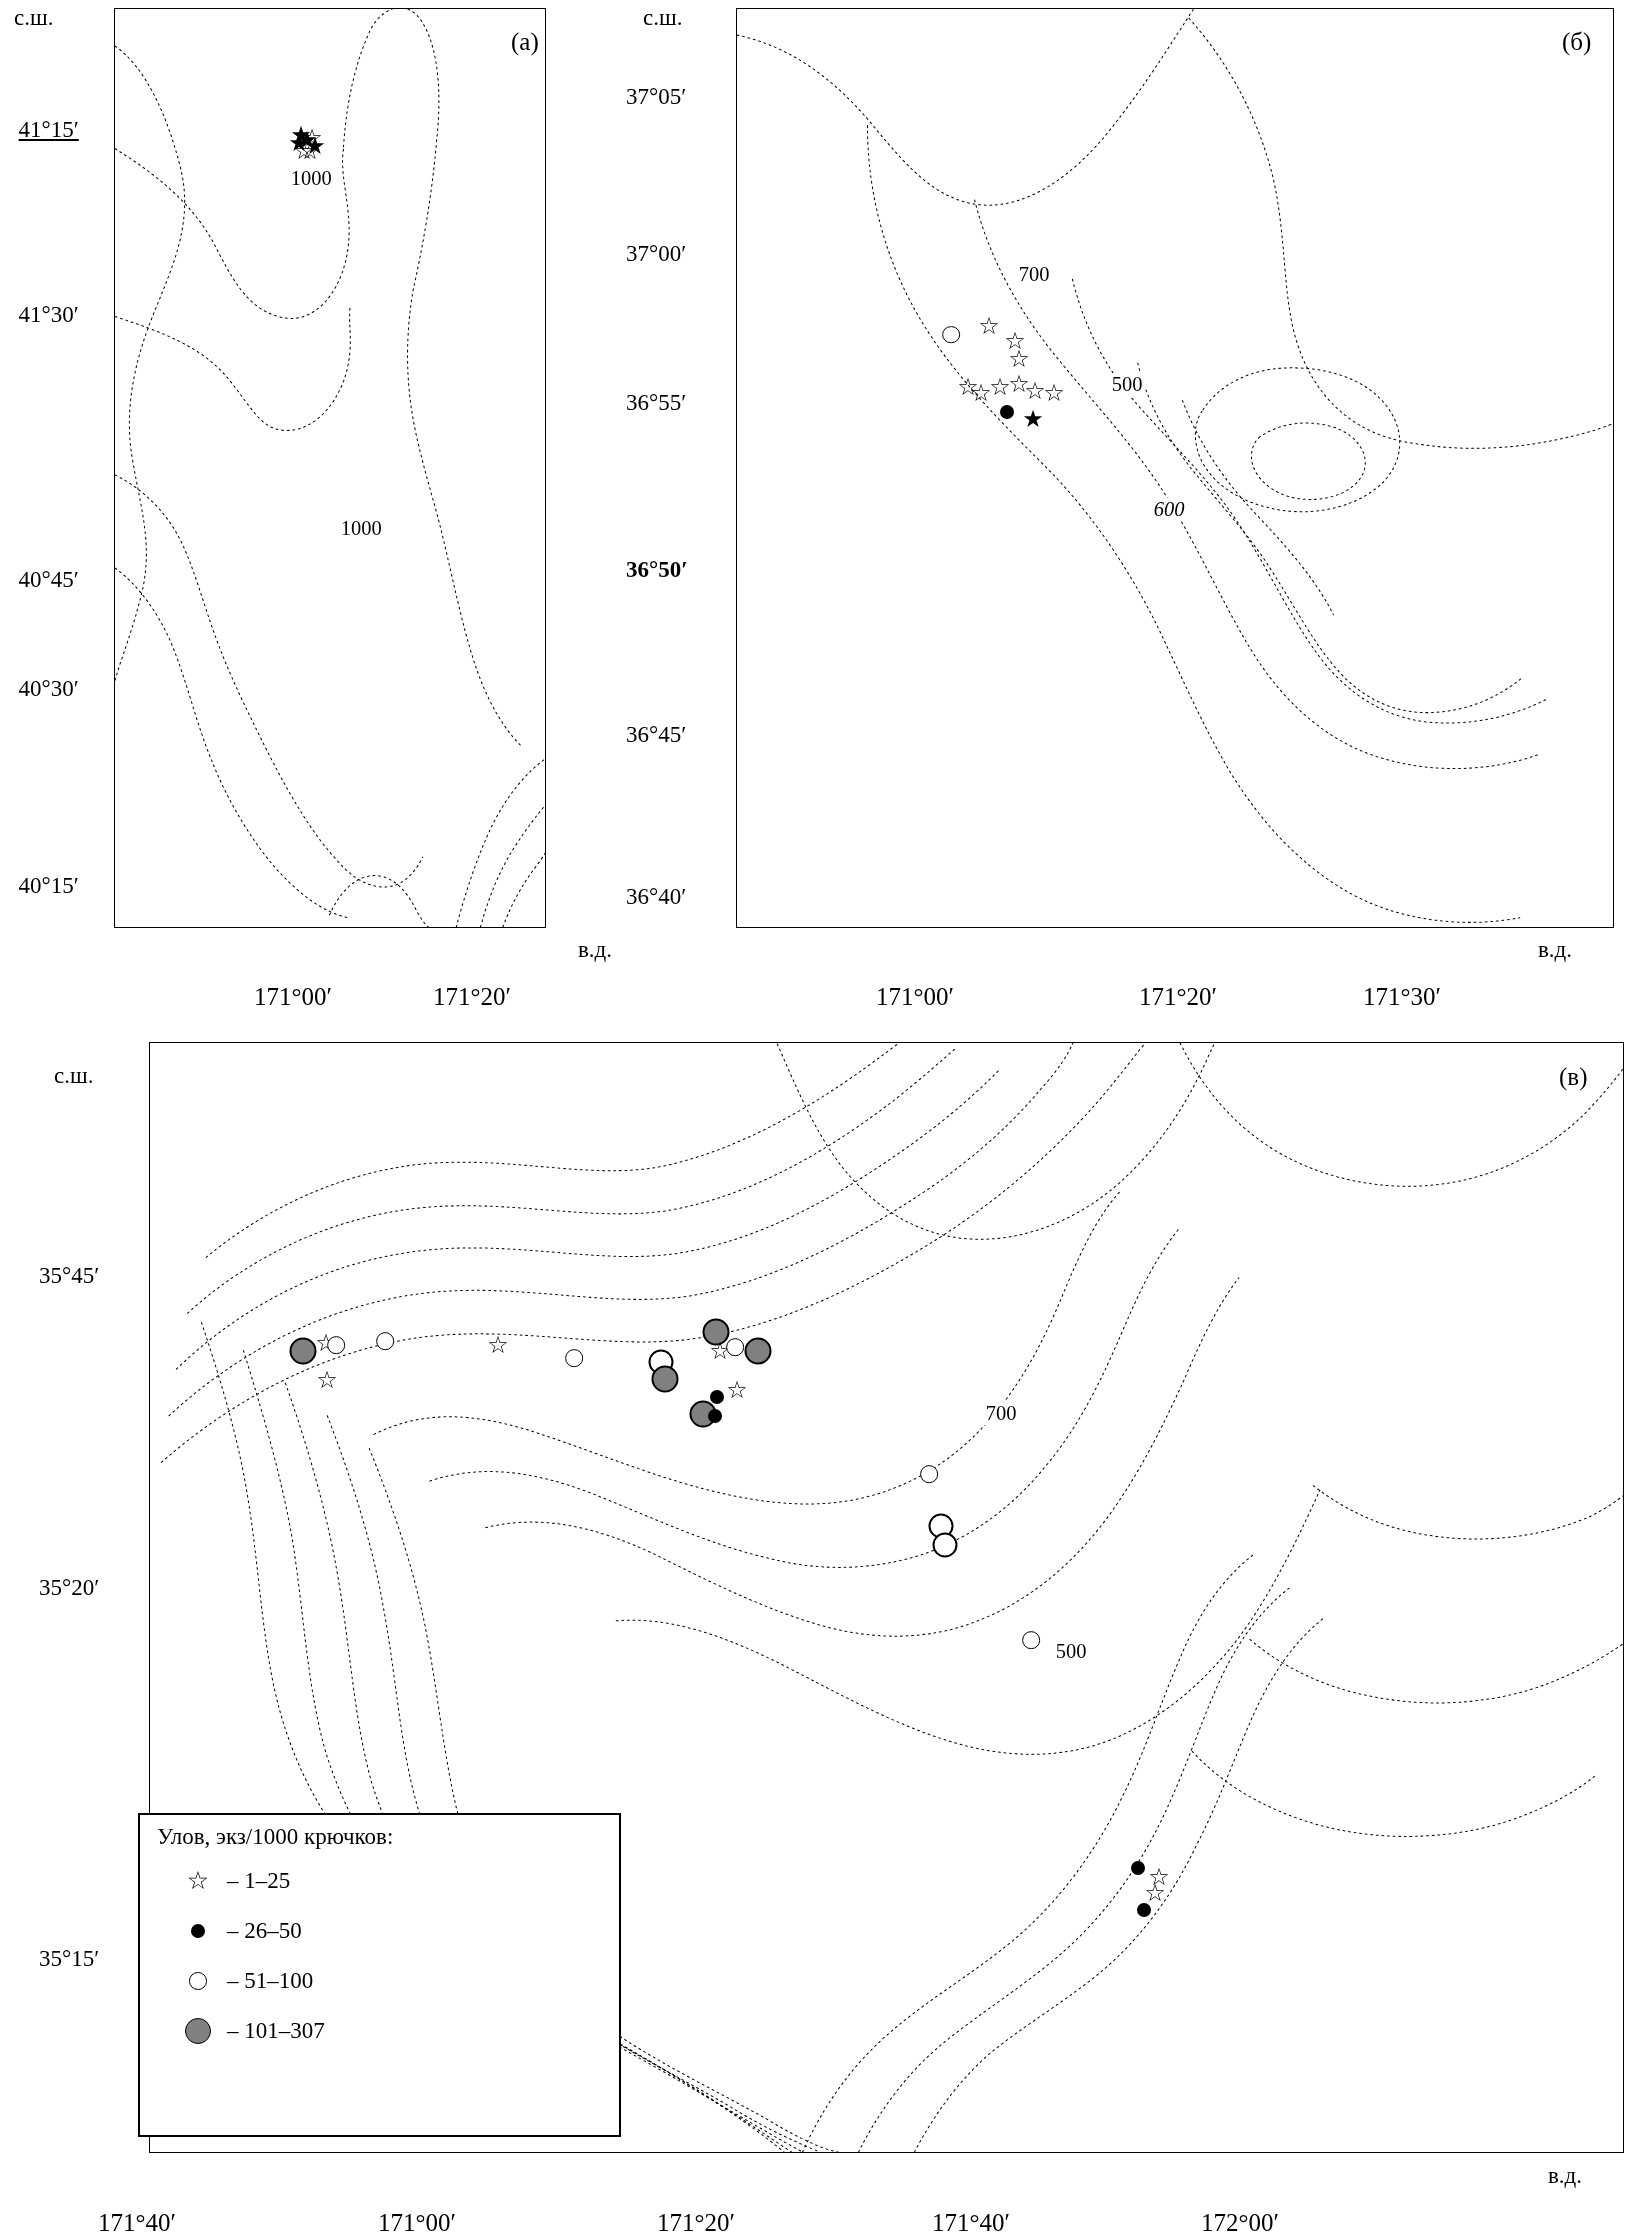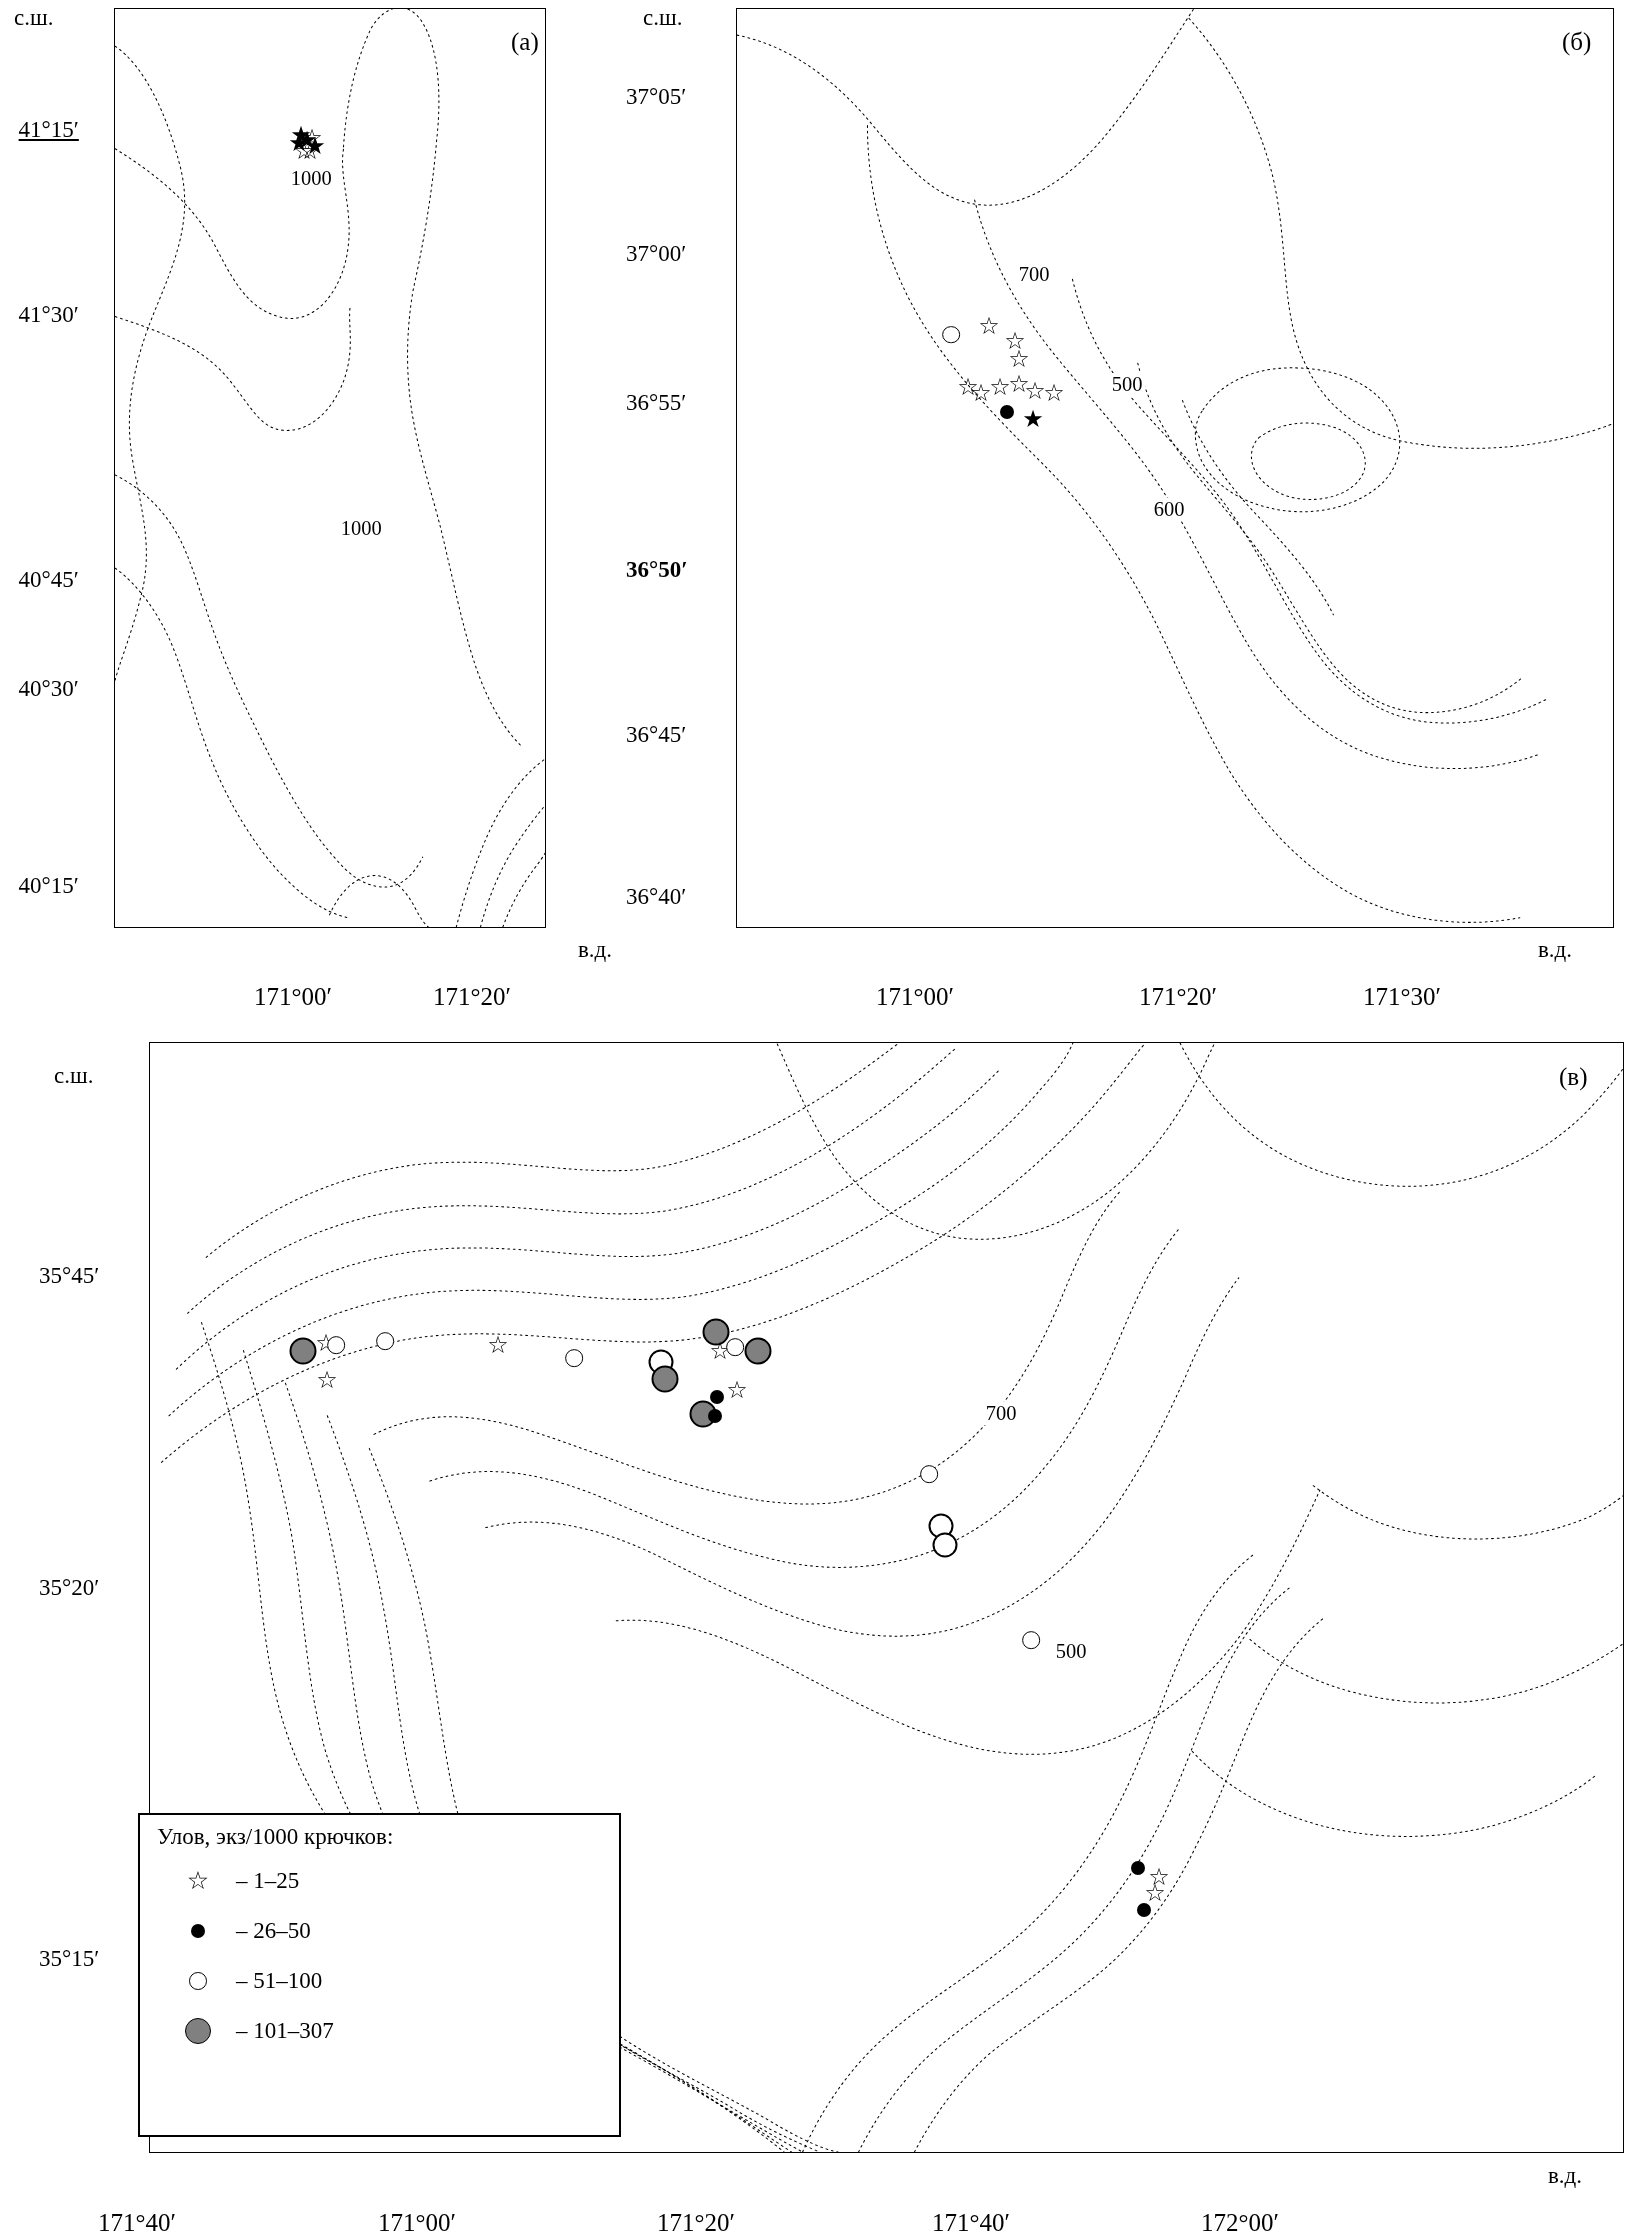--- a/index.html
+++ b/index.html
@@ -9,21 +9,21 @@
   .axlabel{position:absolute;font-size:23px;white-space:nowrap;}
   .axlabel.big{font-size:25px;margin-top:48px;}
   .panel-tag{position:absolute;font-size:25px;}
   svg{display:block;}
   .contour{fill:none;stroke:#000;stroke-width:1.1;stroke-dasharray:2,4;stroke-linecap:round;}
   .clabel{position:absolute;font-size:20.5px;background:#fff;padding:0 2.8px;margin-left:13px;}
   .legend{position:absolute;border:2.8px solid #000;background:#fff;box-sizing:border-box;}
   .legend-title{font-size:23px;padding:9.3px 0 5.6px 17px;}
   .legend-row{display:flex;align-items:center;height:50px;padding-left:32px;font-size:23px;}
   .legend-sym{width:52px;display:flex;align-items:center;justify-content:center;}
-  .legend-txt{margin-left:12px;}
+  .legend-txt{margin-left:3px;}
   .dot-open{width:17.7px;height:17.7px;border:1.9px solid #000;border-radius:50%;background:#fff;box-sizing:border-box;}
   .dot-filled{width:14px;height:14px;border-radius:50%;background:#000;}
   .dot-grey{width:26px;height:26px;border:1.9px solid #000;border-radius:50%;background:#808080;box-sizing:border-box;}
   .star{font-size:25px;line-height:1;}
   .mk{position:absolute;transform:translate(-50%,-50%);}
   .mk.starm{font-size:24px;line-height:1;color:#000;}
   .mk.openc{width:17.7px;height:17.7px;border:1.9px solid #000;border-radius:50%;background:#fff;box-sizing:border-box;}
   .mk.fillc{width:14px;height:14px;border-radius:50%;background:#000;}
   .mk.greyc{width:27px;height:27px;border:2.3px solid #000;border-radius:50%;background:#808080;box-sizing:border-box;}
   .mk.openbig{width:25px;height:25px;border:2.8px solid #000;border-radius:50%;background:#fff;box-sizing:border-box;}
@@ -89,21 +89,21 @@
       <path class="contour" d="M 140 125 C 140 200 160 270 195 330 C 230 390 280 440 330 490 C 380 540 420 600 450 660 C 478 718 500 770 530 820 C 562 872 605 920 660 950 C 720 982 790 985 840 975"></path>
       <path class="contour" d="M 255 205 C 270 265 300 320 340 370 C 382 422 428 470 462 525 C 495 578 520 635 550 685 C 582 738 625 780 680 800 C 742 822 810 818 860 800"></path>
       <path class="contour" d="M 360 290 C 372 340 395 385 430 425 C 468 468 510 508 540 555 C 572 604 595 655 625 695 C 655 735 695 760 740 765 C 790 770 835 758 870 740"></path>
       <path class="contour" d="M 430 380 C 440 420 458 455 485 490 C 515 528 548 562 572 600 C 598 640 618 680 645 710 C 670 738 702 755 740 755 C 780 755 815 740 842 718"></path>
       <path class="contour" d="M 478 420 C 495 465 522 505 555 540 C 588 575 620 610 640 650"></path>
       <path class="contour" d="M 500 430 C 520 400 555 385 595 385 C 640 385 680 400 700 430 C 720 460 712 495 685 515 C 655 538 610 545 570 535 C 528 525 498 498 493 468 C 490 452 493 440 500 430"></path>
       <path class="contour" d="M 560 460 C 580 445 610 440 638 448 C 665 456 680 478 672 498 C 662 520 630 530 600 525 C 572 520 552 500 552 480 C 552 472 555 465 560 460"></path>
     </svg>
     <div class="clabel" style="left:266px;top:254px;">700</div>
     <div class="clabel" style="left:359px;top:364px;">500</div>
-    <div class="clabel" style="left:401px;top:489px;">600</div>
+    <div class="clabel" style="left:401px;top:489px;font-style:italic;">600</div>
 
     <div class="mk openc" style="left:214px;top:326px;"></div>
     <div class="mk starm" style="left:252px;top:317px;">☆</div>
     <div class="mk starm" style="left:278px;top:332px;">☆</div>
     <div class="mk starm" style="left:282px;top:350px;">☆</div>
     <div class="mk starm" style="left:231px;top:378px;">☆</div>
     <div class="mk starm" style="left:244px;top:384px;">☆</div>
     <div class="mk starm" style="left:263px;top:378px;">☆</div>
     <div class="mk starm" style="left:282px;top:375px;">☆</div>
     <div class="mk starm" style="left:298px;top:382px;">☆</div>

